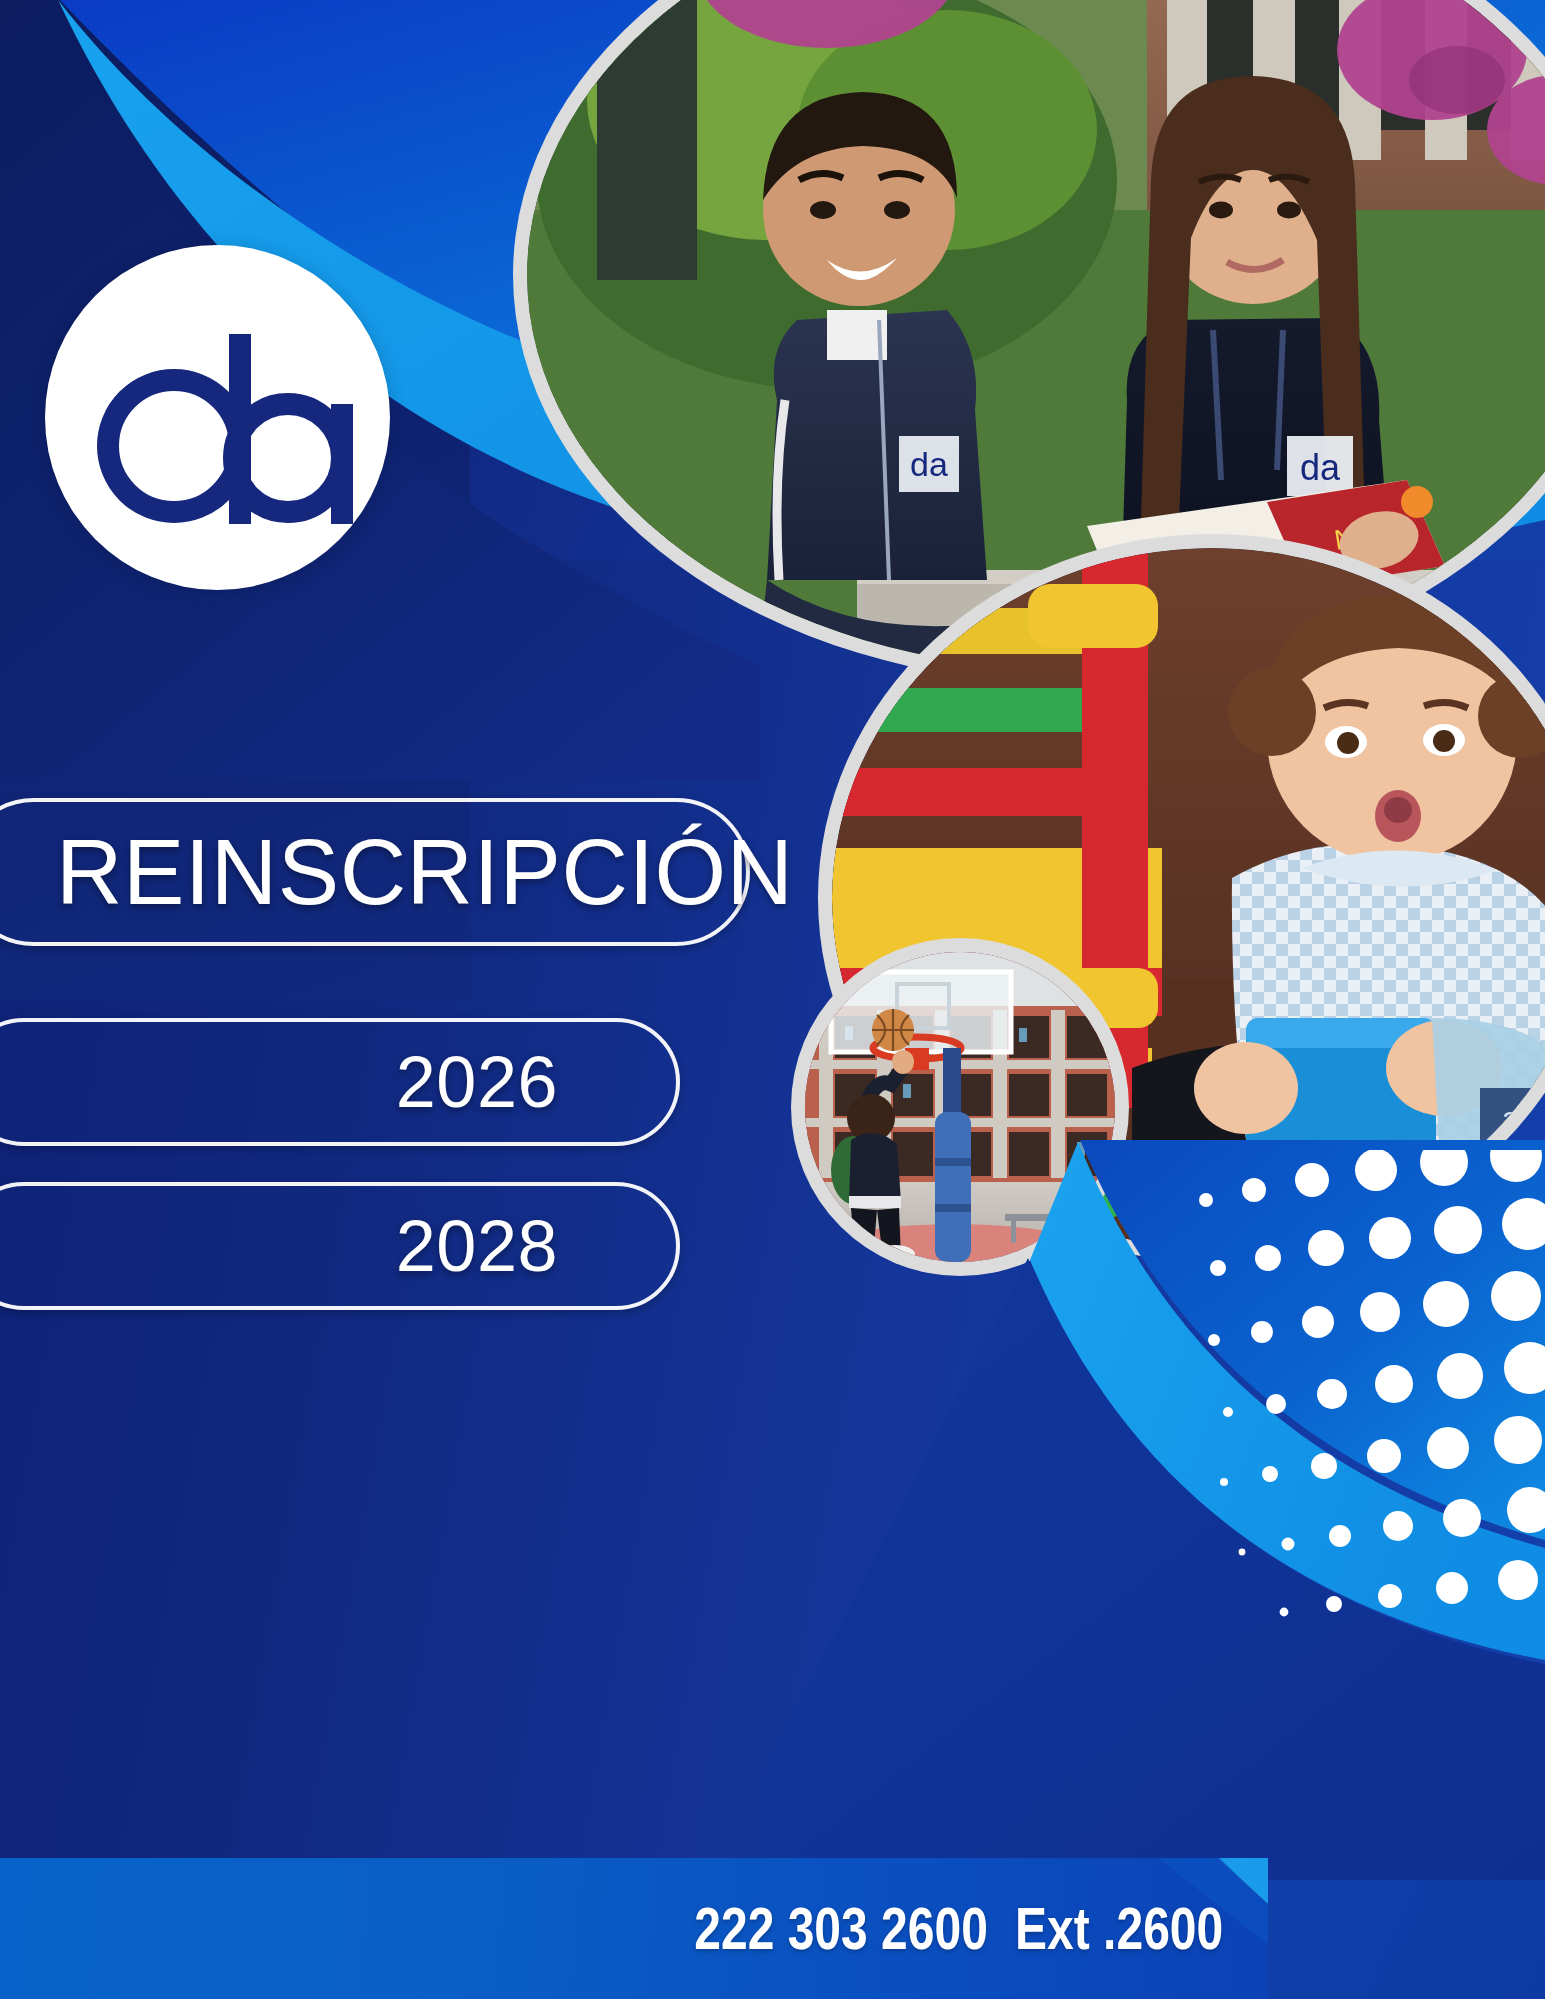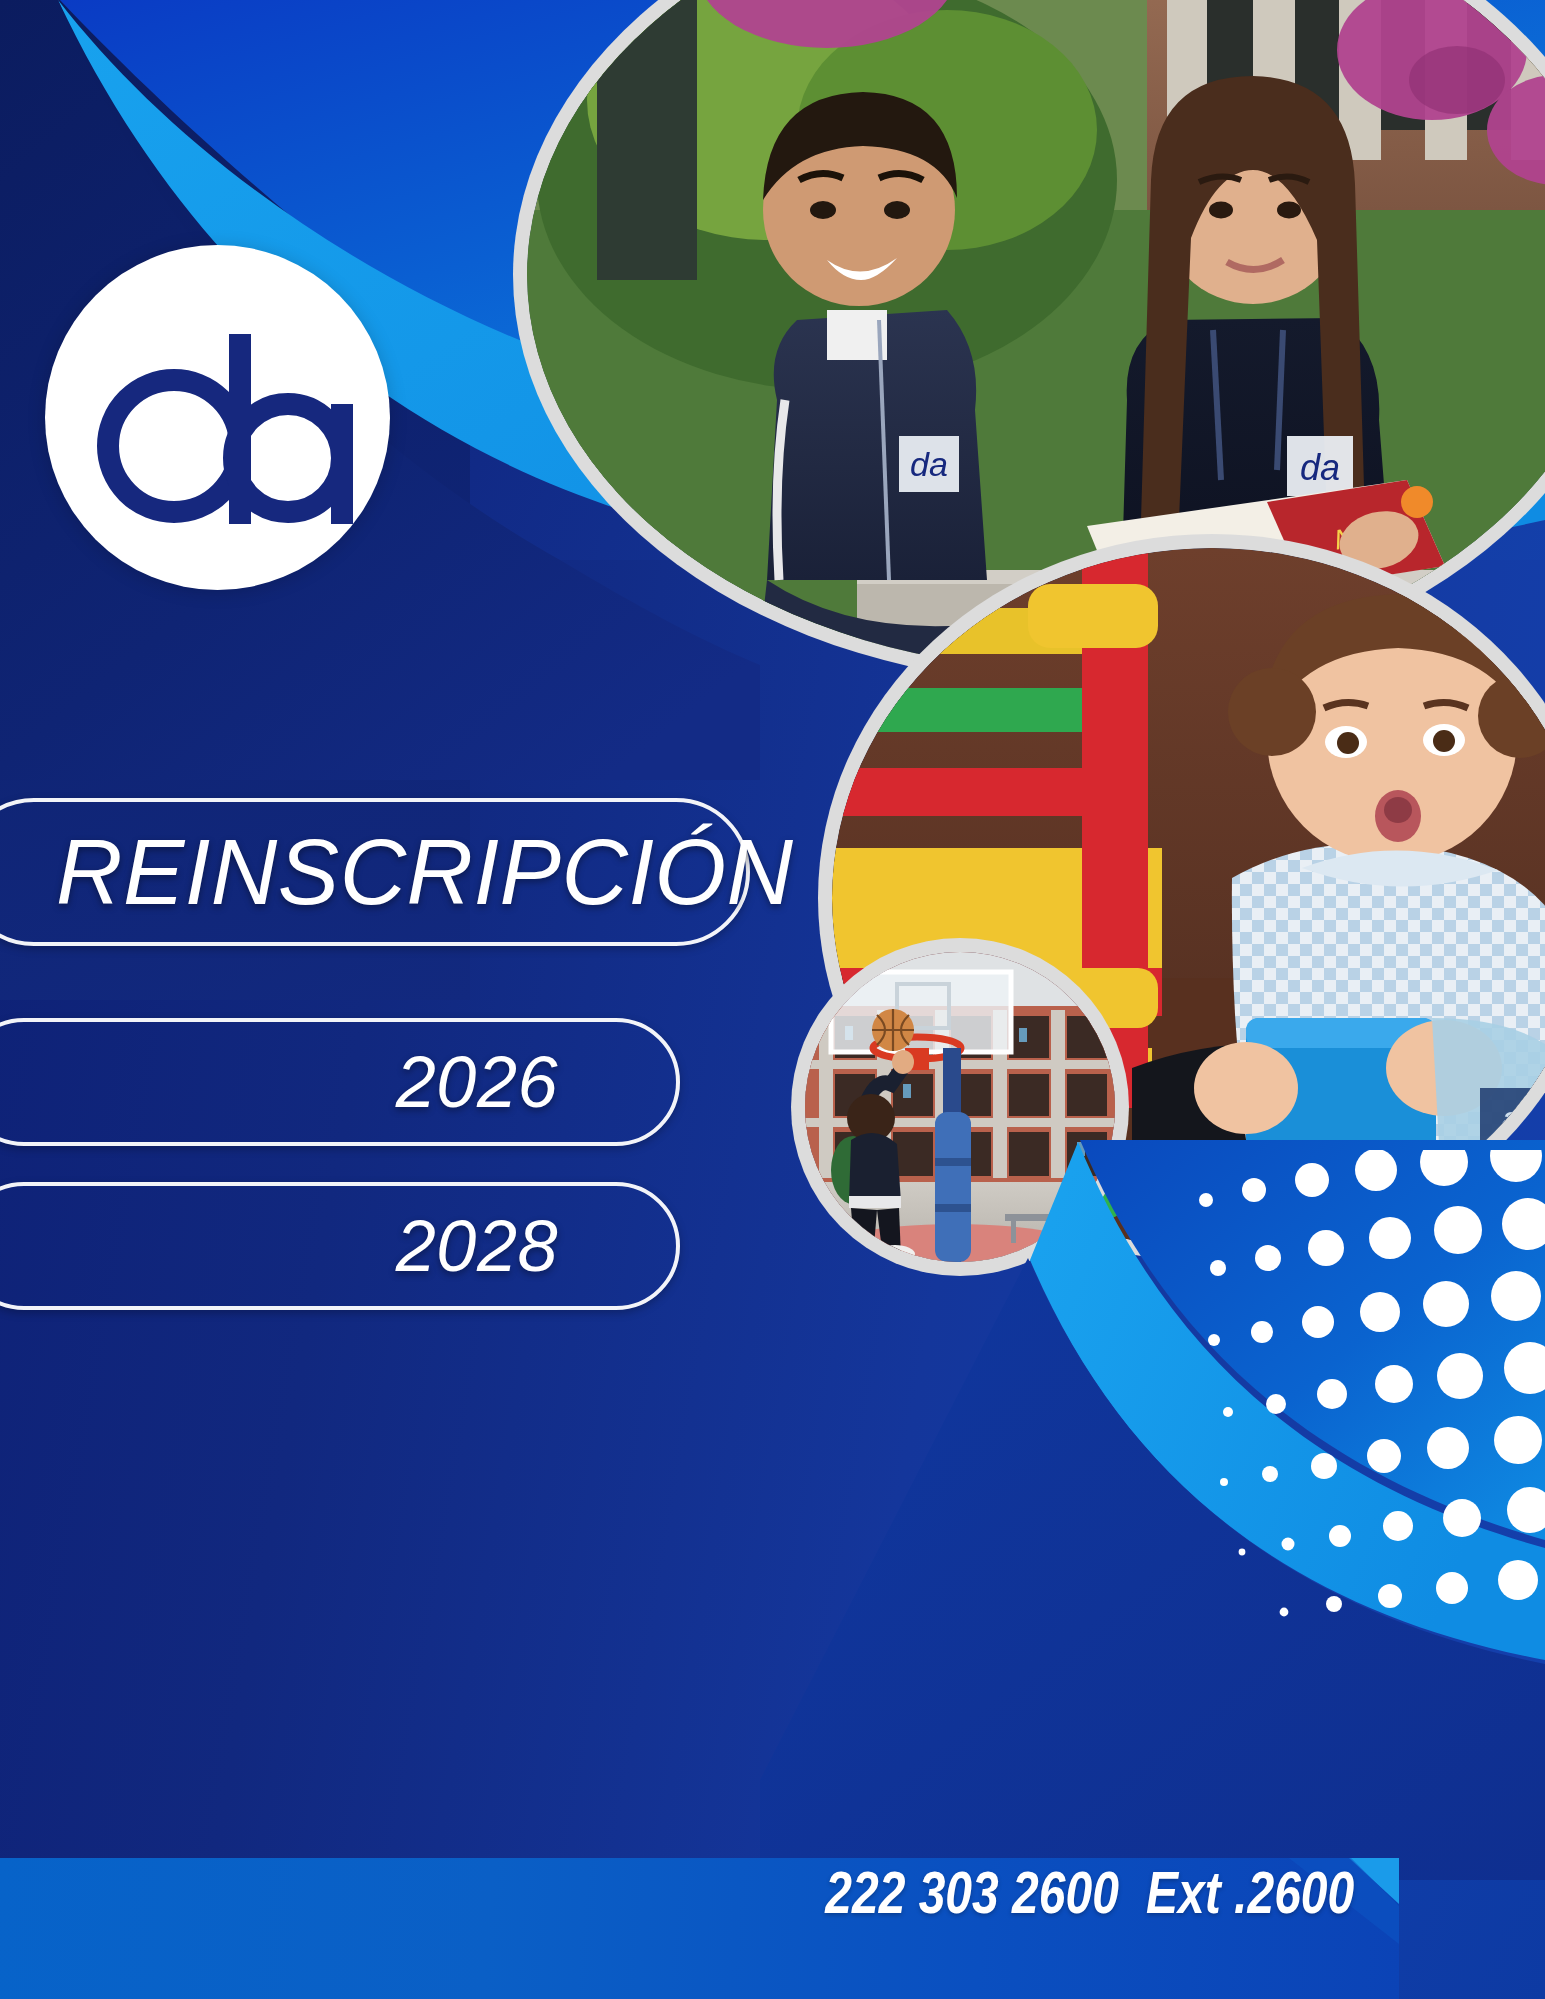--- a/index.html
+++ b/index.html
@@ -3,21 +3,20 @@
 <meta charset="utf-8">
 <style>
   html,body{margin:0;padding:0;background:#0b1c5e;}
   body{font-family:"Liberation Sans", sans-serif;}
 
   #poster{
     position:relative;
     width:1545px;height:1999px;
     overflow:hidden;
     background:#0d2380;
-    font-style:italic;
   }
 
   
   .bg-base{
     position:absolute;inset:0;
     background:linear-gradient(115deg,#0c1f6e 0%,#112a86 28%,#153a9e 55%,#1341ad 78%,#0d3aa3 100%);
   }
   .bg-left-dark{
     position:absolute;left:0;top:0;width:470px;height:1000px;
     background:linear-gradient(160deg,#0b1c5f 0%,#0e2270 45%,#12297f 100%);
@@ -107,23 +106,23 @@
     font-size:92px;font-weight:400;
     margin-left:92px;
   }
   .t-year{
     font-size:72px;font-weight:400;
     margin-left:auto;margin-right:118px;
   }
 
   
   .footer{
-    position:absolute;left:0;bottom:0;width:1399px;height:141px;
+    position:absolute;left:0;bottom:0;width:1268px;height:141px;
     background:linear-gradient(95deg,#0763c9 0%,#0a5fc6 35%,#0a4fc0 70%,#0b43b6 100%);
-    display:flex;align-items:flex-start;justify-content:flex-end;
+    display:flex;align-items:center;justify-content:flex-end;
     overflow:hidden;
   }
   .footer-corner{
     position:absolute;right:0;top:0;width:260px;height:141px;
   }
   .phone{
     position:relative;
     color:#ffffff;
     font-size:60px;
     font-weight:bold;

